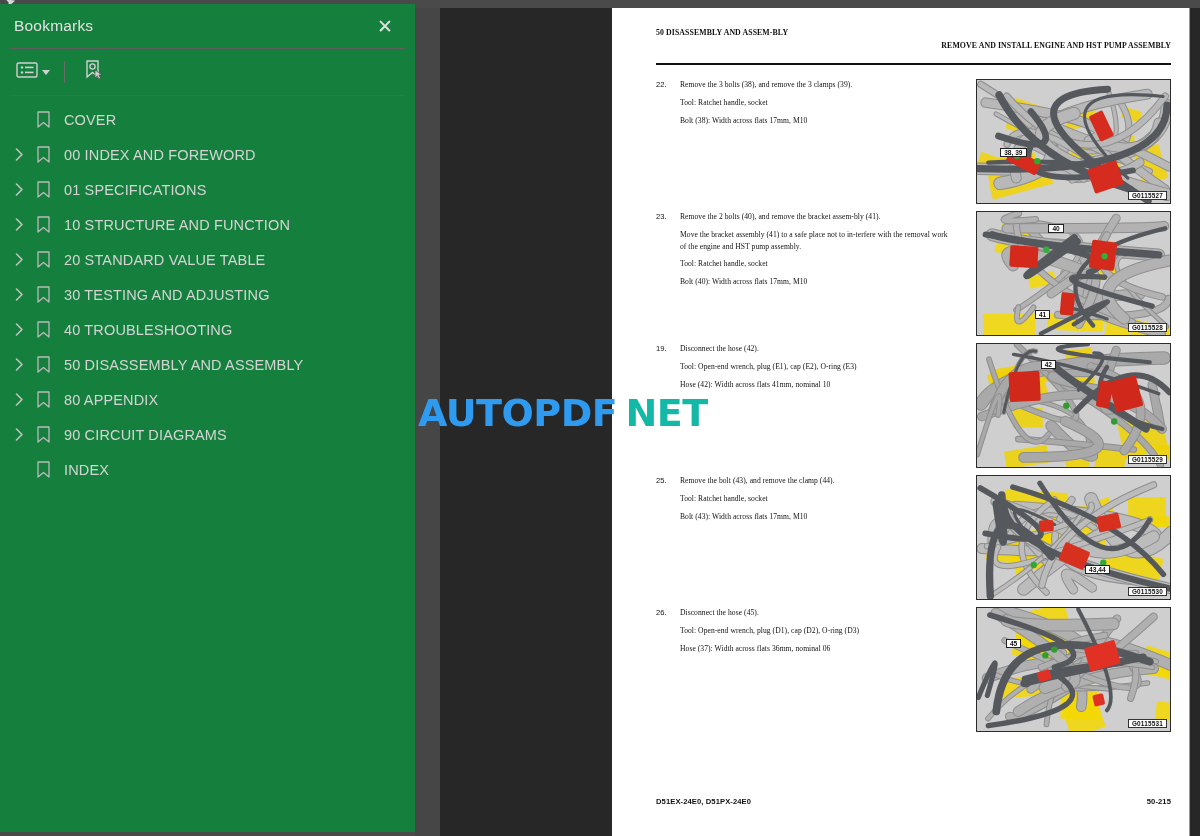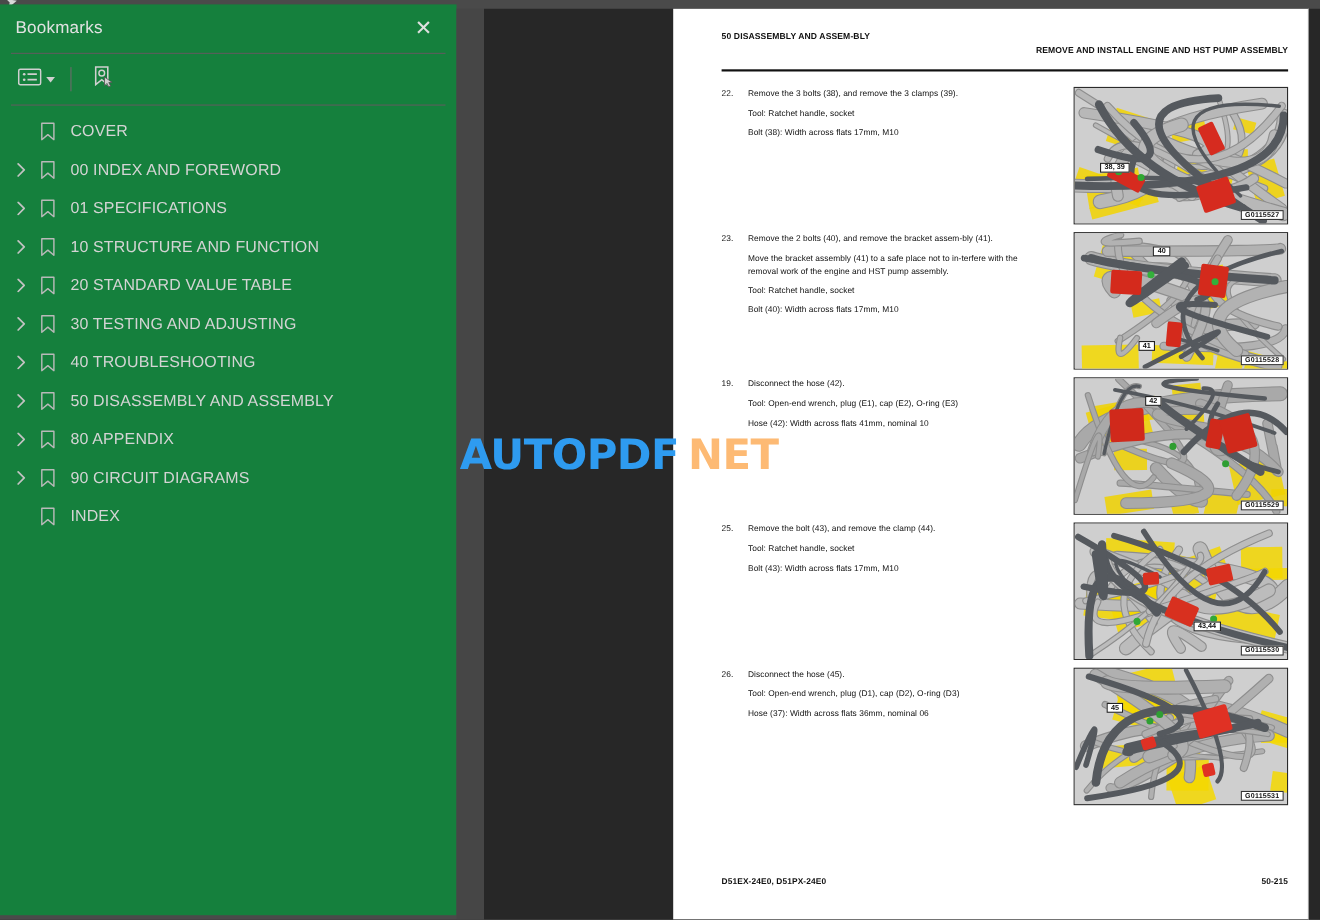--- a/index.html
+++ b/index.html
@@ -87,21 +87,21 @@
   
   .page {
     position: absolute; left: 612px; top: 8px;
     width: 578px; height: 828px;
     background: #ffffff;
     border-right: 1px solid #9a9a9a;
   }
   .page-inner { position: relative; width: 100%; height: 100%; padding: 20px 18px 0 44px; }
 
   
-  .doc-head { position: relative; height: 34px; }
+  .doc-head { position: relative; height: 34px; font-family: Liberation Serif, serif; }
   .doc-head-left {
     position: absolute; left: 0; top: 0; width: 180px;
     font-size: 7.8px; font-weight: bold; color: #111;
     line-height: 1.35; letter-spacing: .1px;
   }
   .doc-head-right {
     position: absolute; right: 0; top: 13px;
     font-size: 7.8px; font-weight: bold; color: #111; letter-spacing: .1px;
     white-space: nowrap;
   }
@@ -110,21 +110,21 @@
   
   .steps { margin-top: 14px; position: relative; }
   .step {
     position: relative; display: flex; min-height: 132px;
   }
   .step-body { width: 300px; flex: 0 0 300px; position: relative; padding-right: 6px; }
   .step-num {
     position: absolute; left: 0; top: 0; width: 22px;
     font-size: 7.6px; color: #111; line-height: 1.45;
   }
-  .step-paras { margin-left: 24px; }
+  .step-paras { margin-left: 24px; font-family: Liberation Serif, serif; }
   .step-para {
     font-size: 7.6px; color: #111; line-height: 1.55;
     margin-bottom: 6px; letter-spacing: .05px;
   }
   .step-para:last-child { margin-bottom: 0; }
   .step-fig {
     flex: 0 0 195px; width: 195px; height: 125px;
     border: 1px solid #2b2b2b; position: relative; overflow: hidden;
     margin-left: auto;
   }
@@ -151,21 +151,21 @@
   }
 
   
   .watermark {
     position: absolute; left: 418px; top: 391px;
     font-size: 38px; font-weight: bold; letter-spacing: -0.5px;
     color: #2e9bf0; z-index: 50; pointer-events: none;
     font-family: "DejaVu Sans", sans-serif;
   }
   .watermark .dot { color: #ffffff; }
-  .watermark .net { color: #fdba74; }
+  .watermark .net { color: #14b8a6; }
 </style>
 </head>
 <body>
 
 <div class="app">
 
   <div class="topstrip">
     <span class="cursor-arrow">➤</span>
   </div>
 

